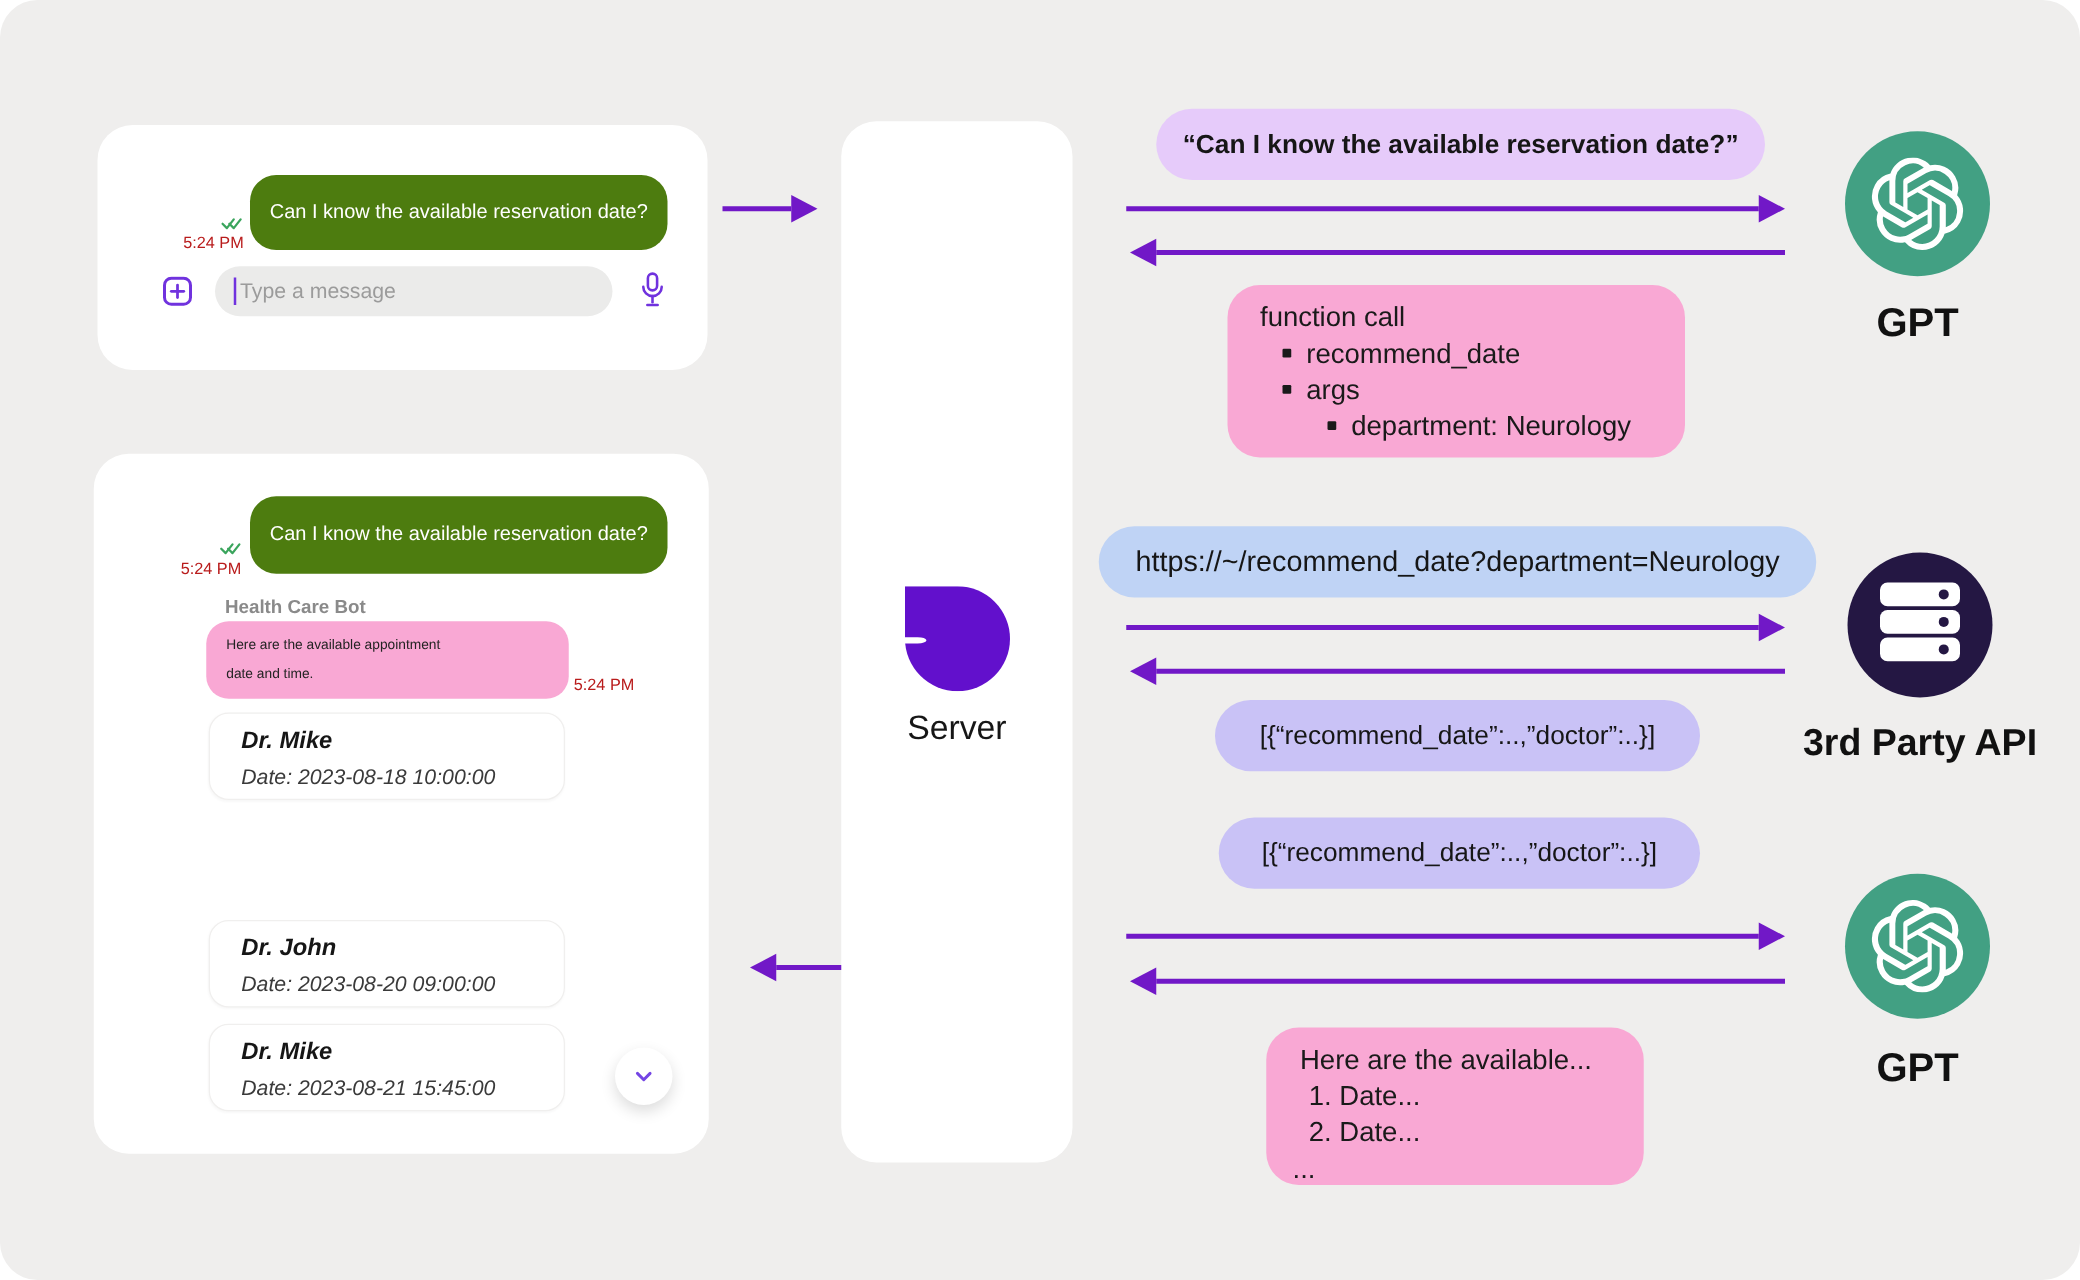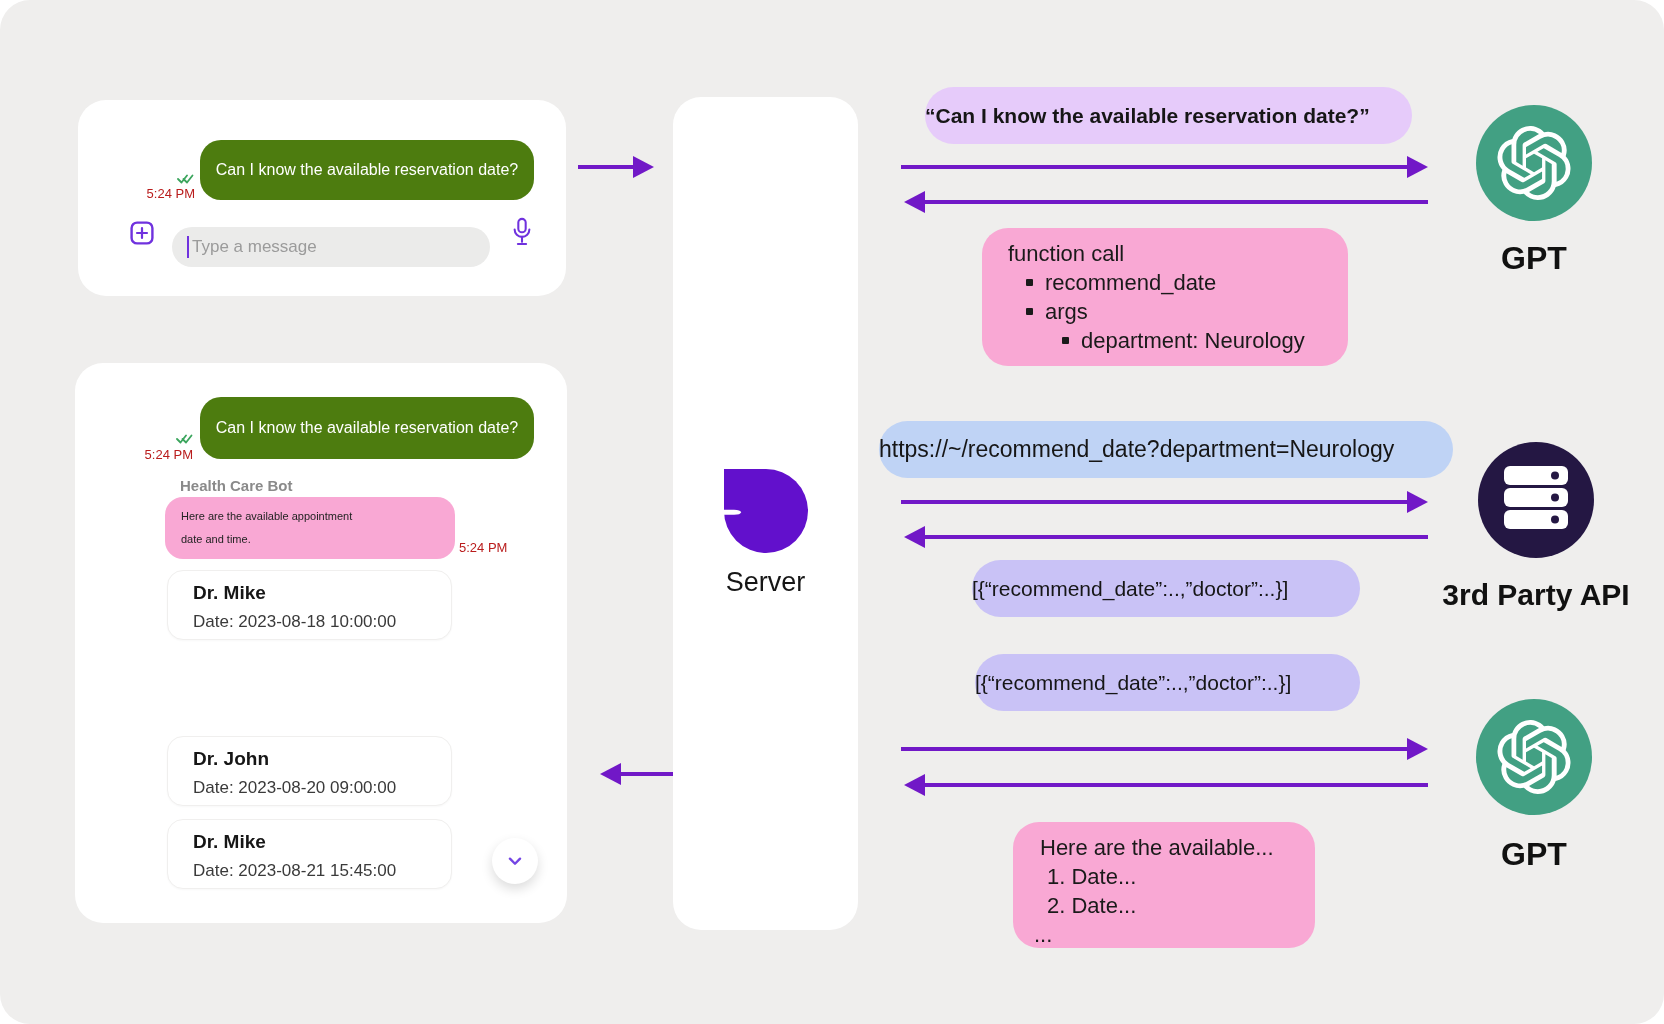--- a/index.html
+++ b/index.html
@@ -8,43 +8,43 @@
   .card{position:absolute;background:#fff;border-radius:28px;}
 
   
   .user-bubble{position:absolute;background:#4d7c0f;color:#fff;border-radius:21px;
     display:flex;align-items:center;justify-content:center;font-size:16px;font-weight:500;white-space:nowrap;}
   .ts{position:absolute;font-size:13px;color:#b91c1c;text-align:right;white-space:nowrap;}
   .bot-name{position:absolute;font-size:15px;font-weight:bold;color:#8A8A8A;}
   .bot-bubble{position:absolute;background:#f9a8d4;border-radius:18px;color:#232323;
     font-size:11px;line-height:23px;padding:8px 0 0 16px;box-sizing:border-box;white-space:nowrap;}
   .appt{position:absolute;width:285px;height:70px;background:#fff;border:1.5px solid #F0EFEE;
-    border-radius:16px;box-sizing:border-box;box-shadow:0 1px 2px rgba(0,0,0,0.03);}
+    border-radius:16px;box-sizing:border-box;box-shadow:0 1px 2px rgba(0,0,0,0.03);font-style:italic;}
   .appt .nm{position:absolute;left:25px;top:11px;font-size:19px;font-weight:bold;color:#161616;}
   .appt .dt{position:absolute;left:25px;top:41px;font-size:17px;color:#3A3A3A;}
   .input-pill{position:absolute;left:94px;top:113px;width:318px;height:40px;background:#EBEBEA;
-    border-radius:20px;display:flex;align-items:center;padding-left:15px;box-sizing:border-box;margin-top:14px;}
+    border-radius:20px;display:flex;align-items:center;padding-left:15px;box-sizing:border-box;}
   .caret{width:2px;height:22px;background:#7032DE;margin-right:3px;}
   .placeholder{font-size:17px;color:#9B9B9B;}
   .icon-btn{position:absolute;background:none;border:none;padding:0;cursor:pointer;}
   .chev-btn{position:absolute;width:46px;height:46px;border-radius:50%;background:#fff;border:none;
     box-shadow:0 5px 12px rgba(0,0,0,0.14);display:flex;align-items:center;justify-content:center;cursor:pointer;}
 
   
   .server-label{position:absolute;left:0;top:470px;width:100%;text-align:center;font-size:27px;color:#161616;}
 
   
   .arrow{position:absolute;height:4px;background:#7118C7;}
   .arrow:after{content:'';position:absolute;top:-9px;width:0;height:0;
     border-top:11px solid transparent;border-bottom:11px solid transparent;}
   .arrow.right:after{right:-21px;border-left:21px solid #7118C7;}
   .arrow.left:after{left:-21px;border-right:21px solid #7118C7;}
 
   
-  .pill{position:absolute;border-radius:28.5px;display:flex;align-items:center;justify-content:flex-start;
+  .pill{position:absolute;border-radius:28.5px;display:flex;align-items:center;justify-content:center;
     white-space:nowrap;color:#161616;}
   .pill.request{background:#E6CBFA;font-size:21px;font-weight:600;}
   .pill.url{background:#BFD3F5;font-size:23px;font-weight:500;}
   .pill.json{background:#C9C2F6;font-size:21px;font-weight:500;}
   .graybox{position:absolute;background:#f9a8d4;border-radius:26px;color:#1A1A1A;
     font-size:22px;line-height:29px;box-sizing:border-box;padding-top:11px;}
   .graybox .row{white-space:nowrap;}
   .fr-title{padding-left:26px;}
   .fr-l1{padding-left:44px;display:flex;align-items:center;}
   .fr-l2{padding-left:80px;display:flex;align-items:center;}

